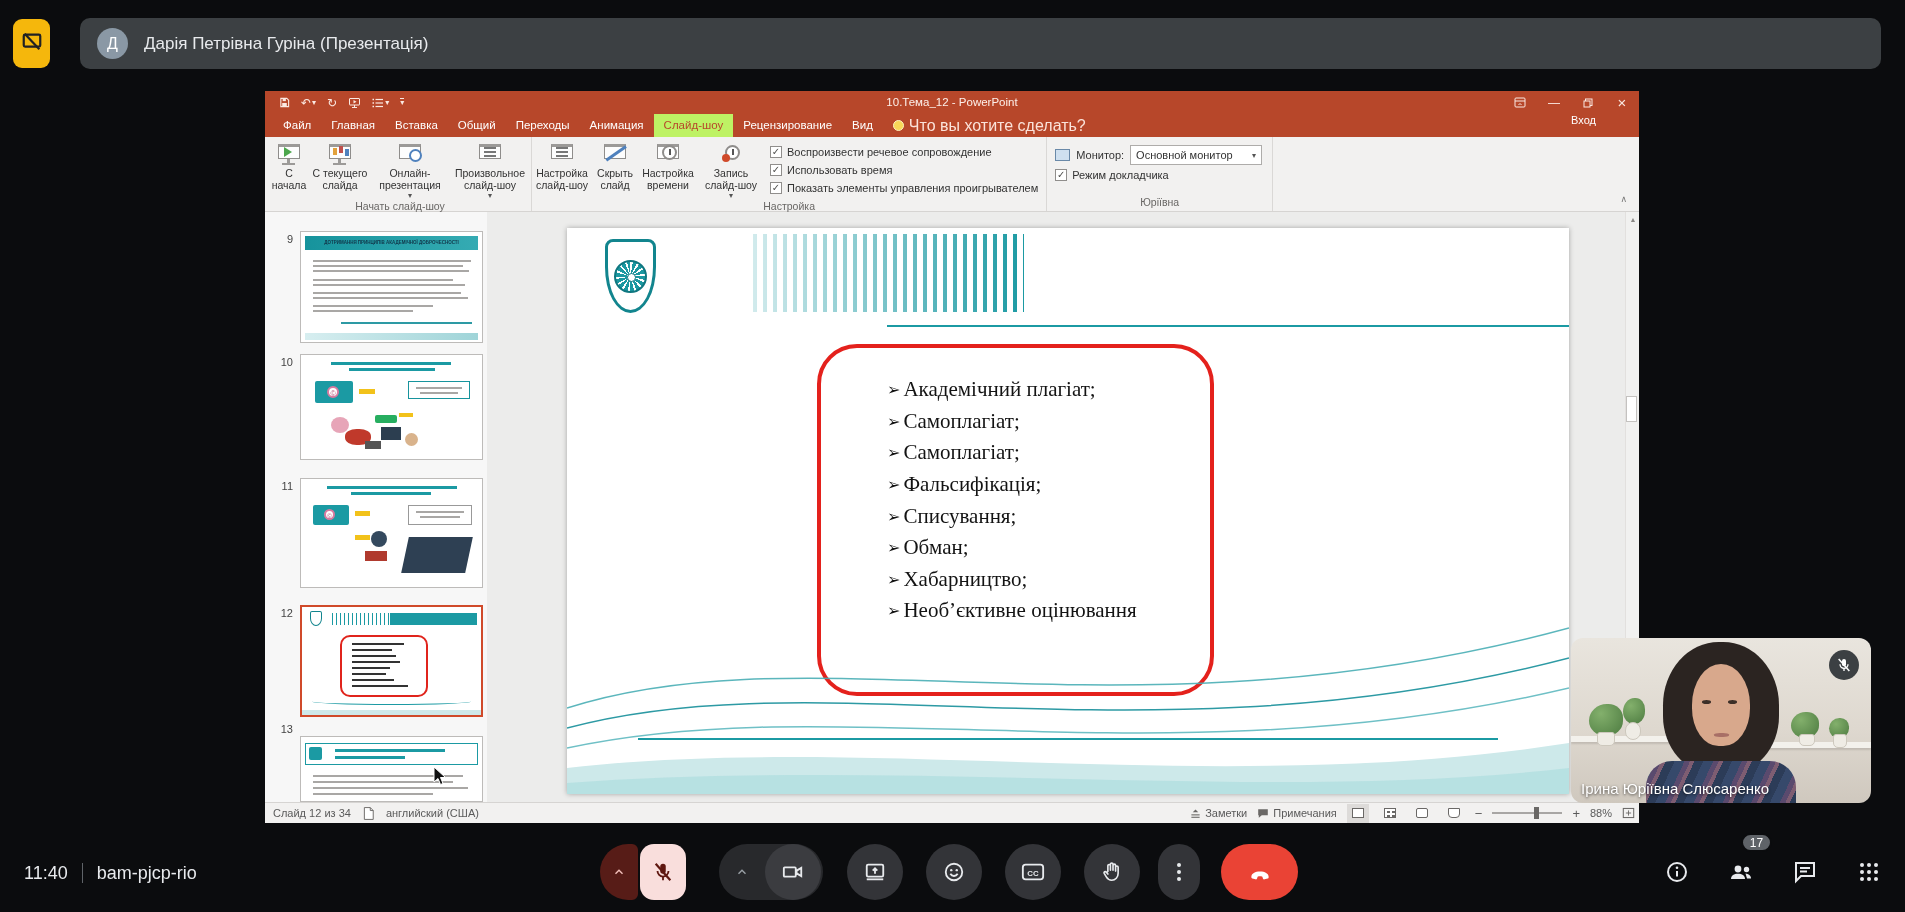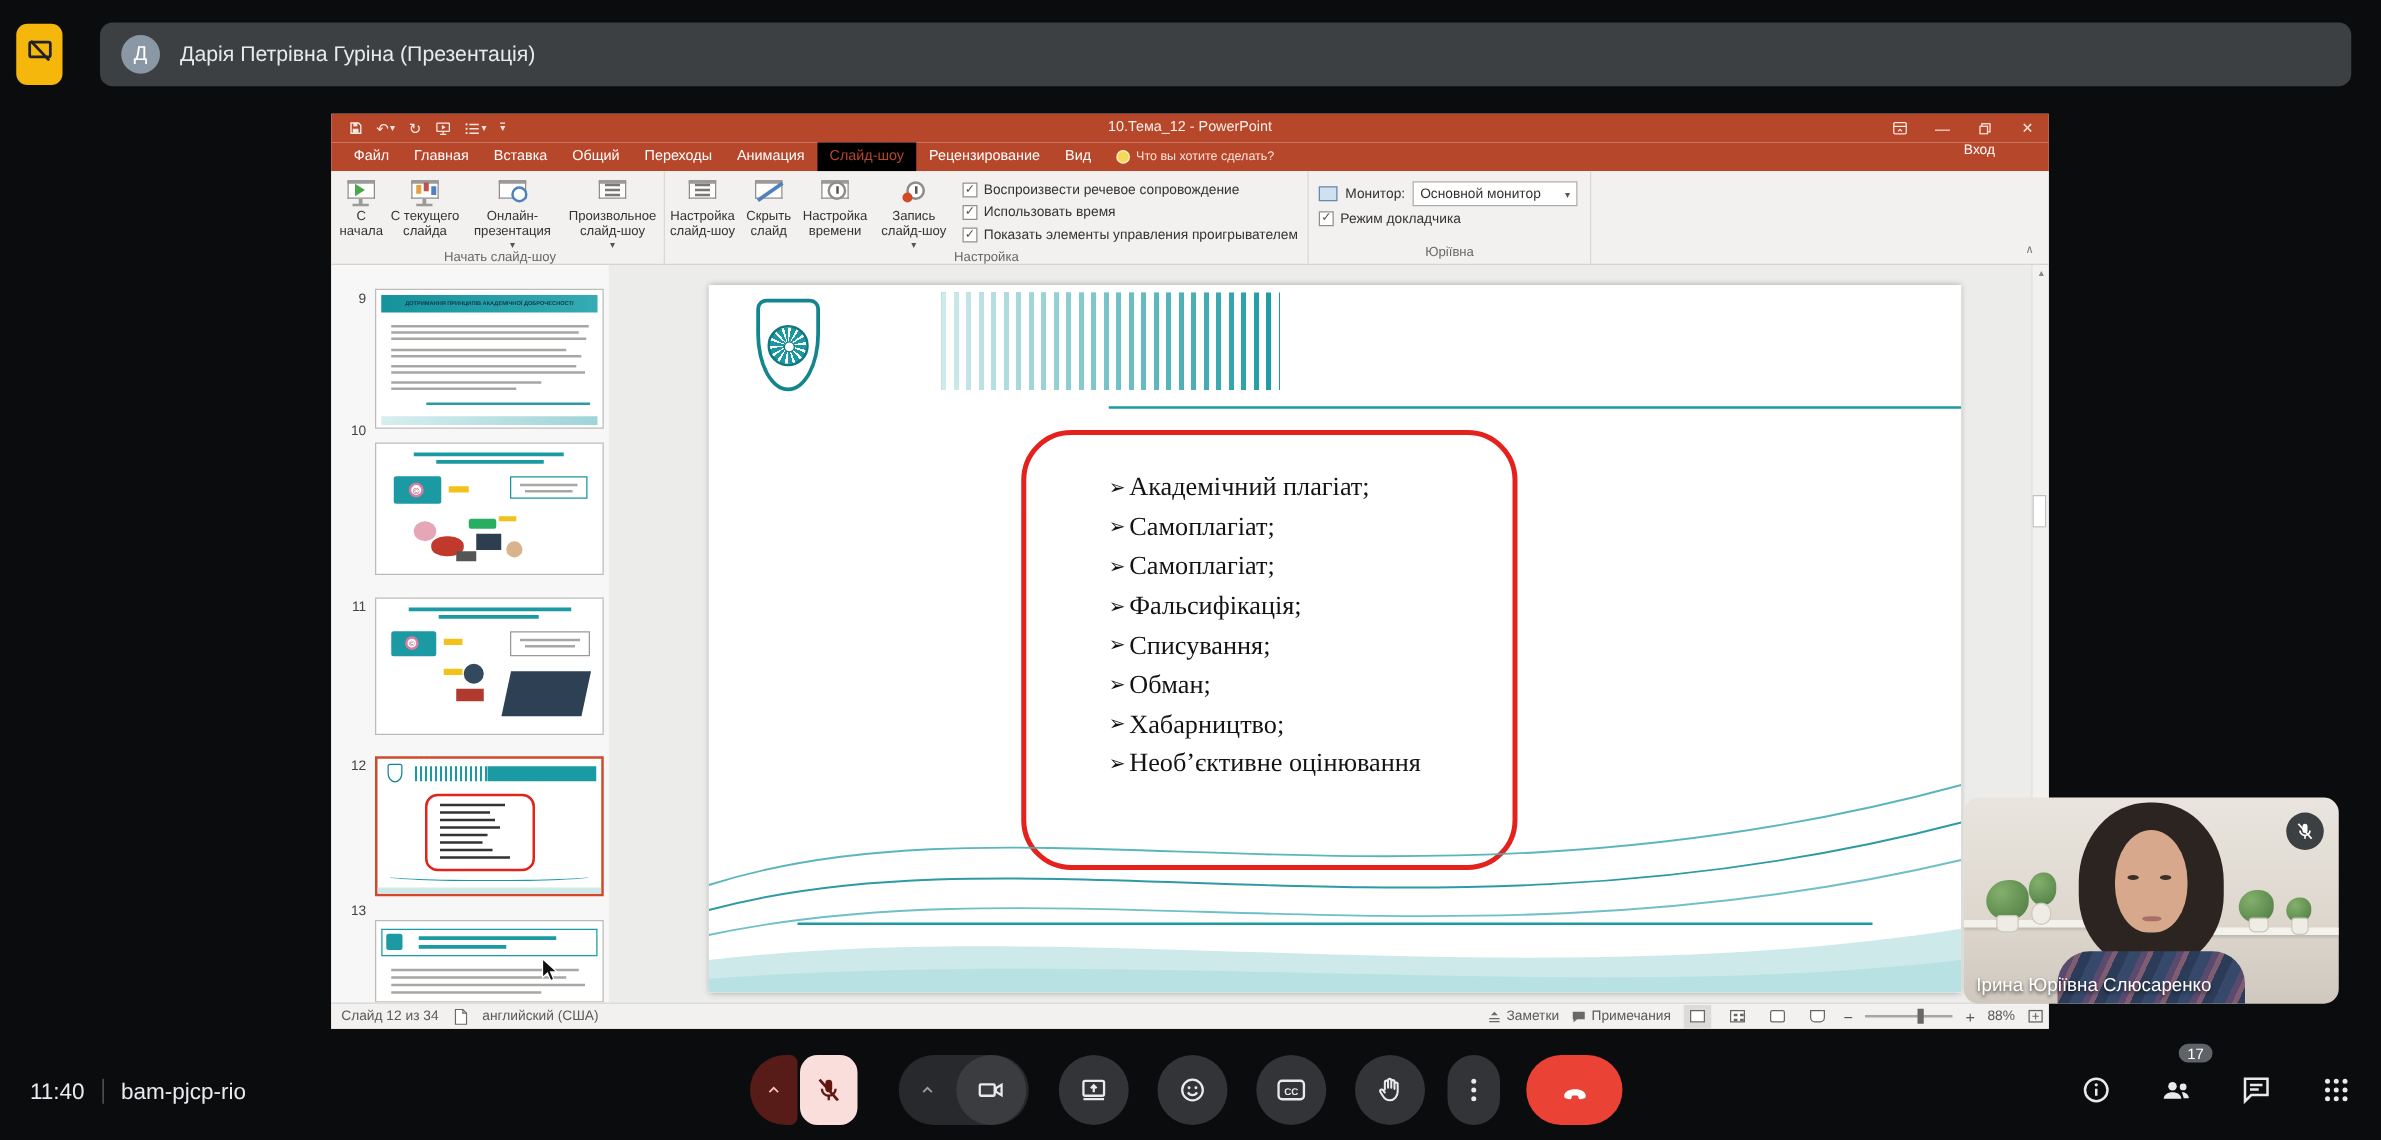--- a/index.html
+++ b/index.html
@@ -24,22 +24,22 @@
   .qat-i { color:#fbeae3; font-size:12px; line-height:1; display:flex; align-items:center; gap:1px;}
   #ppt-title-text { left:0; right:0; top:0; height:23px; text-align:center; line-height:23px;
     color:#fdf0ea; font-size:11.5px; }
   #win-controls { right:0; top:0; height:23px; display:flex; }
   .wbtn { width:34px; height:23px; display:flex; align-items:center; justify-content:center;
     color:#fbeae3; font-size:12px; }
 
   #ppt-tabs { left:0; top:23px; width:100%; height:23px; background:#b7472a;
     display:flex; align-items:stretch; padding-left:8px; }
   .tab { padding:0 10px; line-height:23px; font-size:11.5px; color:#fff; white-space:nowrap; }
-  .tab.active { background:#000000; color:#b7472a; }
-  #help-tab { display:flex; align-items:center; gap:5px; color:#fbe3da; font-size:10px; padding:0 10px;justify-content:center;}
+  .tab.active { background:#bef264; color:#b7472a; }
+  #help-tab { display:flex; align-items:center; gap:5px; color:#fbe3da; font-size:16px; padding:0 10px;justify-content:center;}
   .bulb { width:11px; height:11px; border-radius:50%; background:#f7d758; border:1px solid #fff3c0; }
   #tabs-right { position:absolute; right:10px; top:23px; height:23px; display:flex;
     align-items:center; gap:16px; color:#fff; font-size:11px;flex-direction:column; }
   .share-chip { display:flex; align-items:center; gap:5px; }
 
   #ribbon { left:0; top:46px; width:100%; height:75px; background:#f2f1f0;
     border-bottom:1px solid #d6d4d2; display:flex; padding-left:4px; }
   .rgroup { display:flex; flex-direction:column; border-right:1px solid #dad8d6; }
   .rgroup-body { flex:1; display:flex; align-items:flex-start; padding-top:3px; }
   .rgroup-label { height:15px; font-size:10.5px; color:#696765; text-align:center; line-height:13px; }
@@ -404,21 +404,21 @@
         <div class="tline" style="left:12px;top:52px;width:152px"></div>
           <div class="tline" style="left:12px;top:60px;width:148px"></div>
         <div class="tline" style="left:12px;top:65px;width:155px"></div>
           <div class="tline" style="left:12px;top:73px;width:120px"></div>
         <div class="tline" style="left:12px;top:78px;width:100px"></div>
         <div class="abs" style="left:40px;right:10px;top:90px;height:1.5px;background:#2d9aa4"></div>
         <div class="abs" style="left:4px;right:4px;bottom:2px;height:7px;background:linear-gradient(90deg,#d7eef0,#9fd4d8)"></div>
       </div>
     </div>
 
-    <div class="tnum" style="top:127px">10</div>
+    <div class="tnum" style="top:144px">10</div>
     <div class="tbox" style="top:142px;height:106px">
       <div>
         <div class="abs" style="left:30px;top:7px;width:120px;height:3px;background:#1b9aa3"></div>
         <div class="abs" style="left:48px;top:13px;width:86px;height:3px;background:#1b9aa3"></div>
         <div class="abs" style="left:14px;top:26px;width:38px;height:22px;background:#1b9aa3;border-radius:2px"></div>
         <div class="abs" style="left:26px;top:31px;width:12px;height:12px;border-radius:50%;background:#fff;border:2px solid #d87ba0;color:#b1456f;font-size:7px;text-align:center;line-height:12px">©</div>
         <div class="abs" style="left:58px;top:34px;width:16px;height:5px;background:#f2c21a"></div>
         <div class="abs" style="right:12px;top:26px;width:62px;height:18px;border:1px solid #17949d;background:#fff"></div>
         <div class="tline" style="right:20px;top:32px;width:46px"></div>
           <div class="tline" style="right:24px;top:37px;width:38px"></div>

